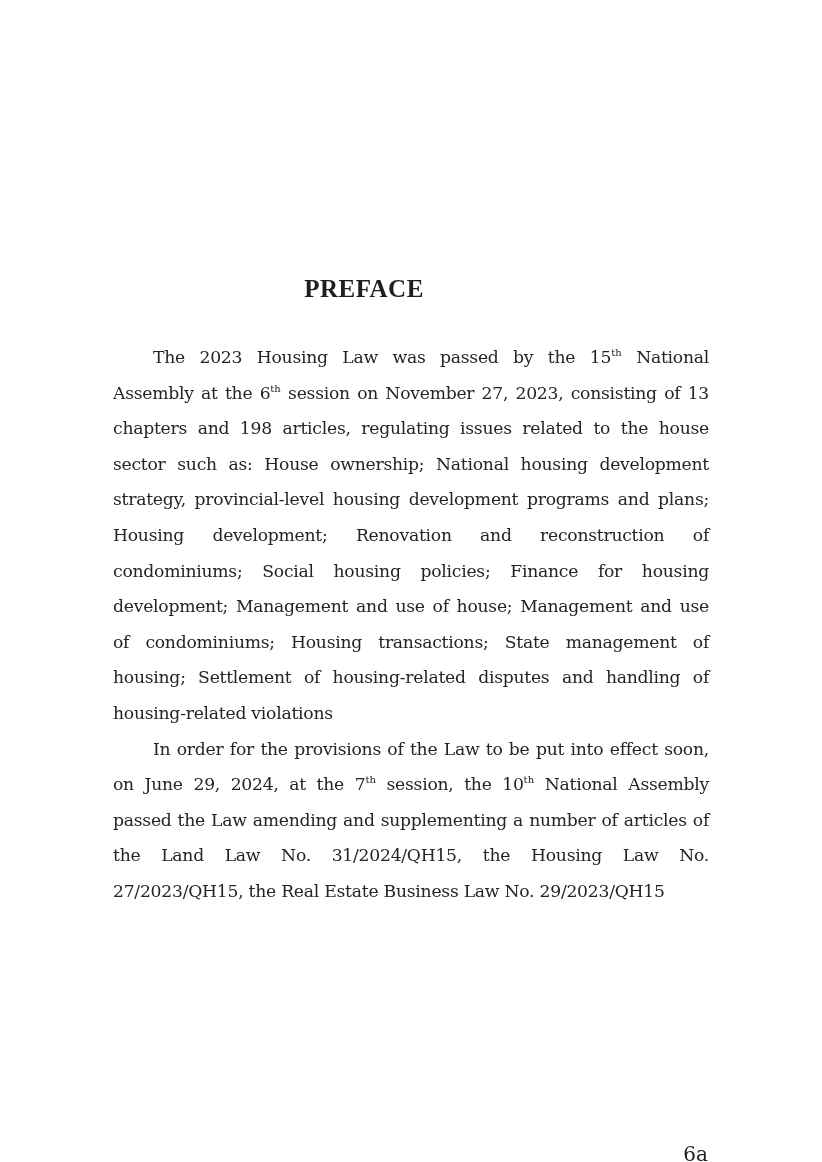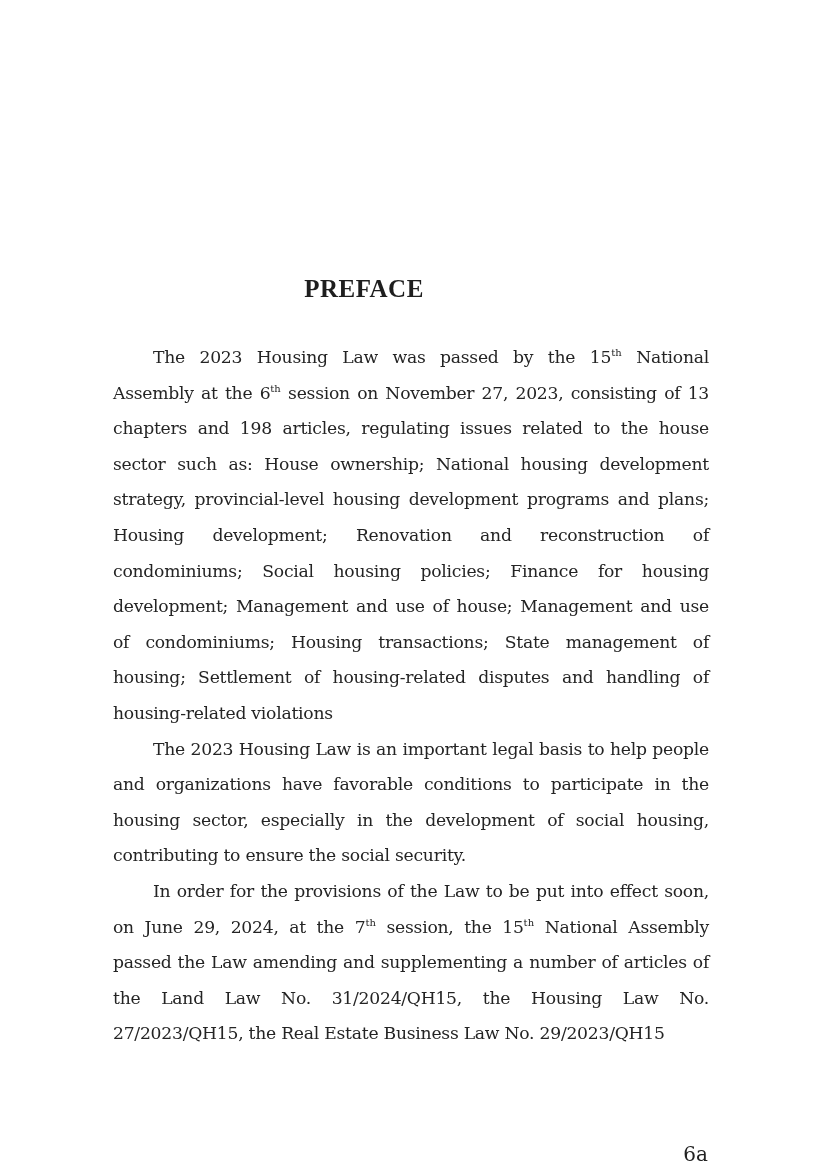--- a/index.html
+++ b/index.html
@@ -60,17 +60,16 @@
       color: #222222;
     }
   </style>
 </head>
 <body>
 
 <h1 class="page-title">PREFACE</h1>
 
 <div class="body-text">
   <p><span>The 2023 Housing Law was passed by the 15</span><sup>th</sup><span> National Assembly at the 6</span><sup>th</sup><span> session on November 27, 2023, consisting of 13 chapters and 198 articles, regulating issues related to the house sector such as: House ownership; National housing development strategy, provincial-level housing development programs and plans; Housing development; Renovation and reconstruction of condominiums; Social housing policies; Finance for housing development; Management and use of house; Management and use of condominiums; Housing transactions; State management of housing; Settlement of housing-related disputes and handling of housing-related violations</span></p>
-  <p>The 2023 Housing Law is an important legal basis to help people and organizations have favorable conditions to participate in the housing sector, especially in the development of social housing, contributing to ensure the social security.</p>
-  <p><span>In order for the provisions of the Law to be put into effect soon, on June 29, 2024, at the 7</span><sup>th</sup><span> session, the 15</span><sup>th</sup><span> National Assembly passed the Law amending and supplementing a number of articles of the Land Law No. 31/2024/QH15, the Housing Law No. 27/2023/QH15, the Real Estate Business Law No. 29/2023/QH15</span></p>
+  <p><span>In order for the provisions of the Law to be put into effect soon, on June 29, 2024, at the 7</span><sup>th</sup><span> session, the 10</span><sup>th</sup><span> National Assembly passed the Law amending and supplementing a number of articles of the Land Law No. 31/2024/QH15, the Housing Law No. 27/2023/QH15, the Real Estate Business Law No. 29/2023/QH15</span></p>
 </div>
 
 <div class="page-number">6a</div>
 
 </body></html>

